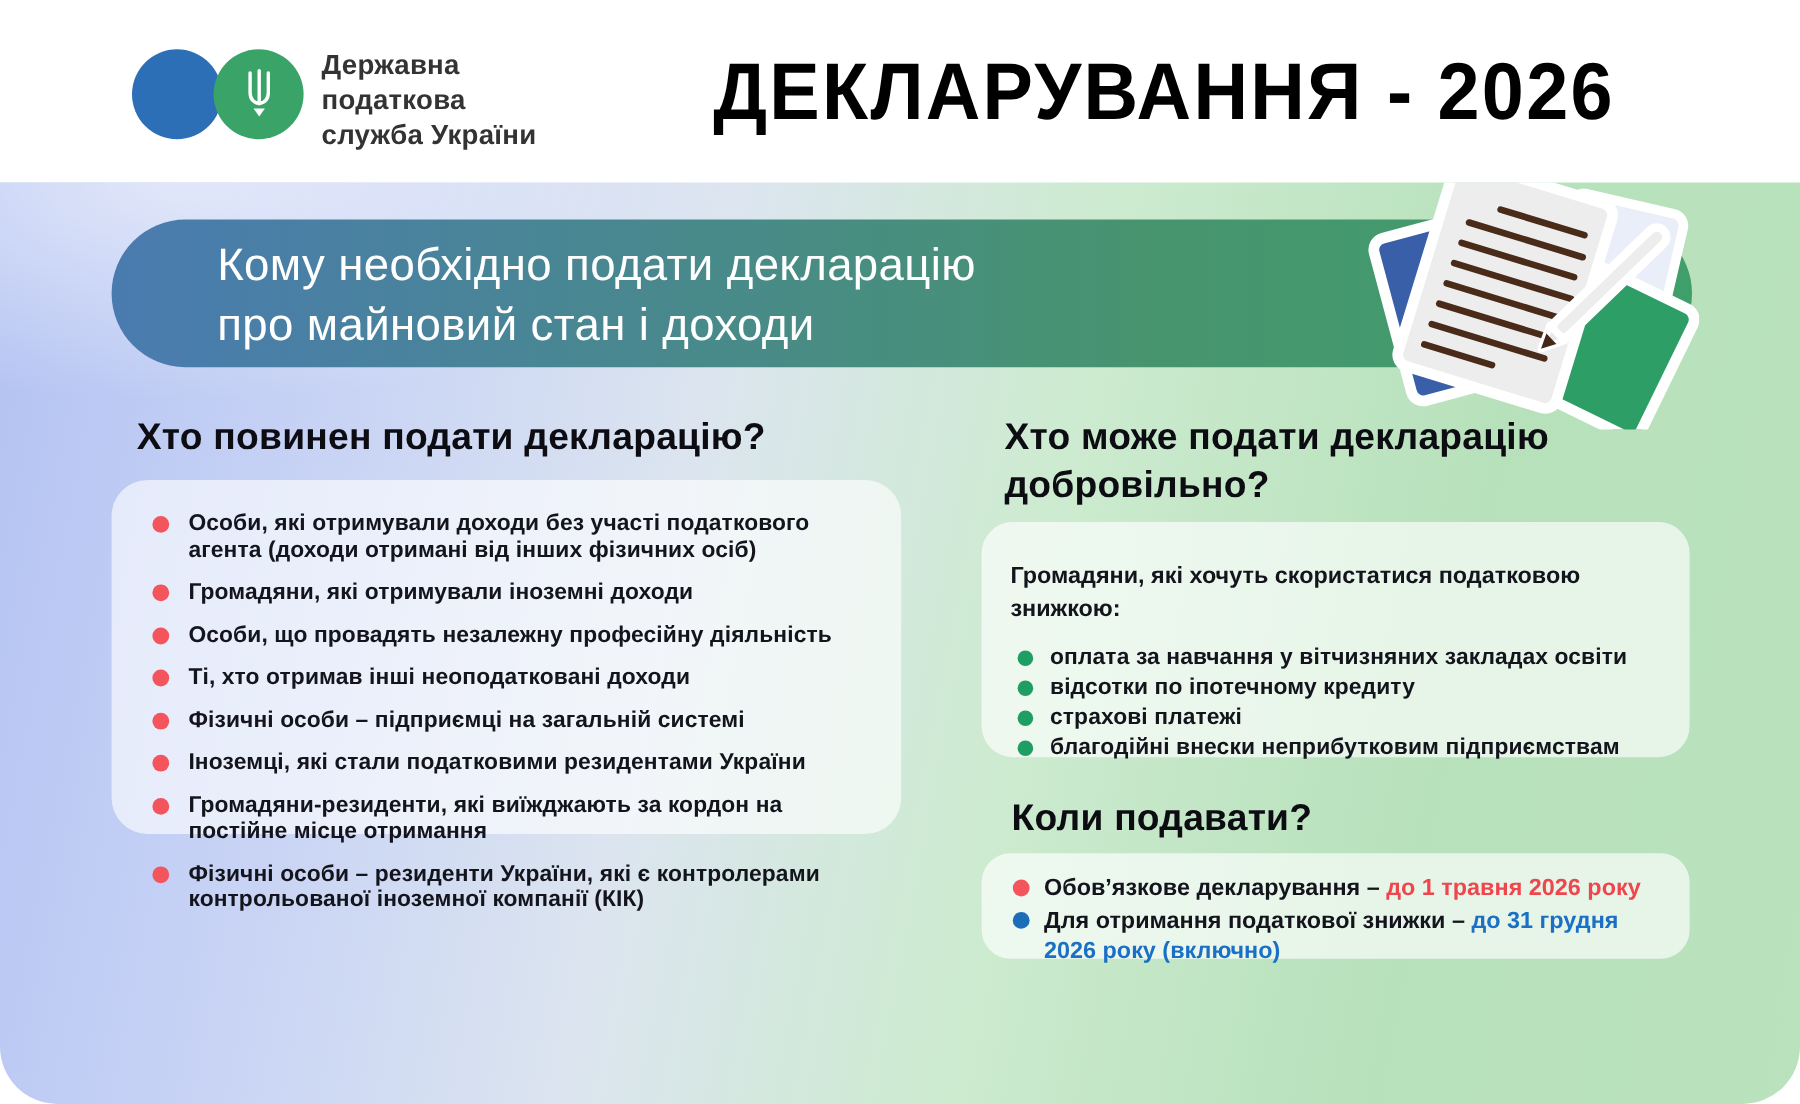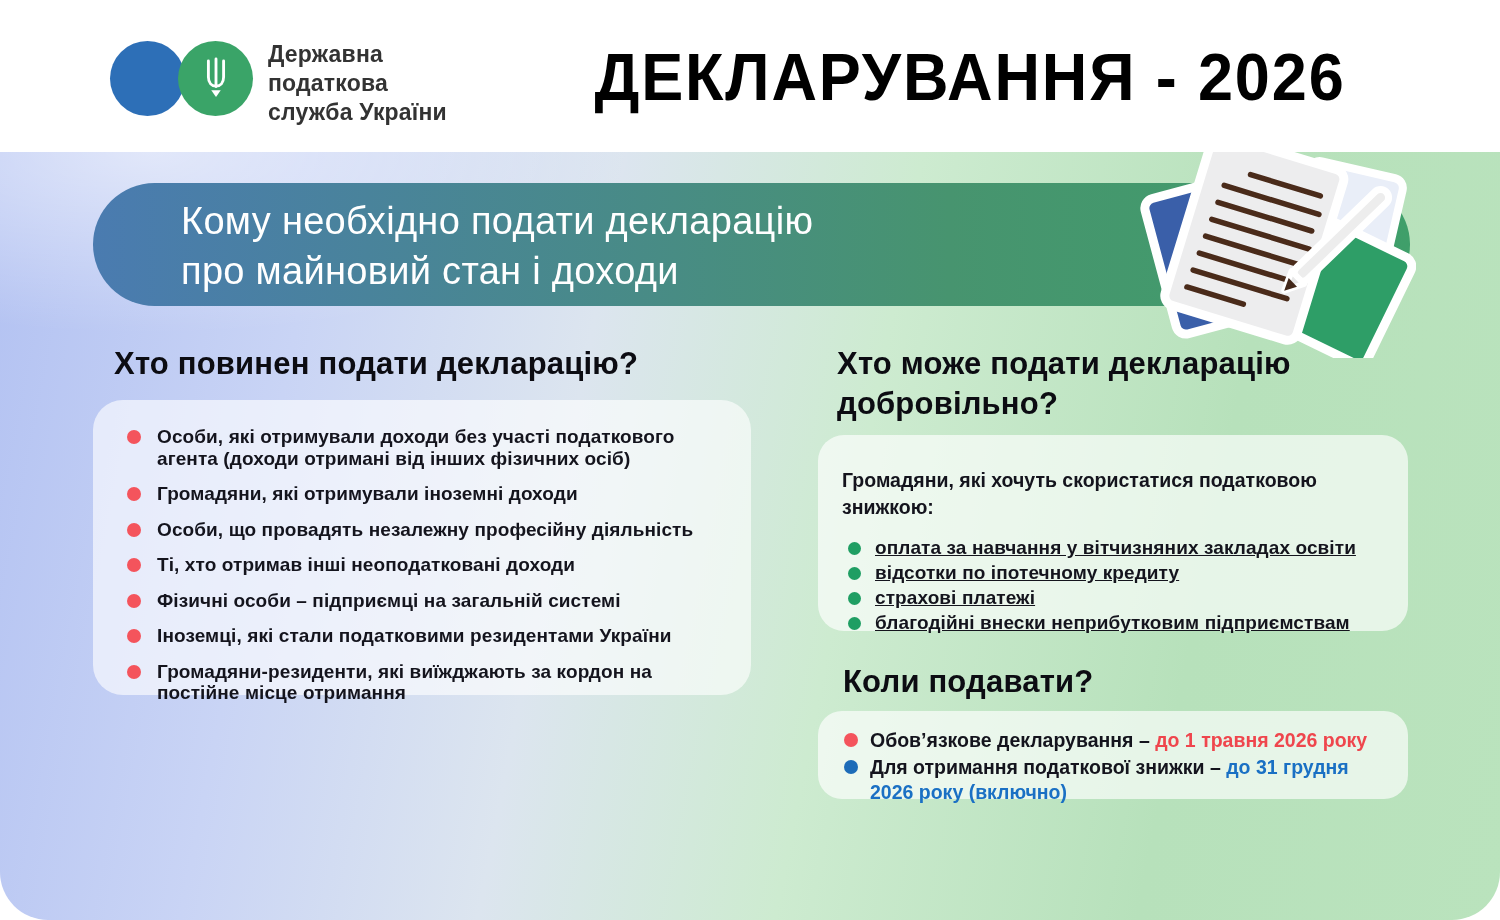--- a/index.html
+++ b/index.html
@@ -58,21 +58,21 @@
   ul{list-style:none;}
   .item{display:flex; margin-bottom:14px;}
   .dot{width:14px; height:14px; border-radius:50%; margin:4px 16px 0 4px; flex:none;}
   .dot-red{background:var(--red-bullet);}
   .dot-green{width:13px; height:13px; background:var(--green-bullet); margin:5px 14px 0 6px;}
   .dot-blue{background:var(--blue-bullet);}
   .item-text{font-size:19px; line-height:21.5px; font-weight:600; color:#14141d; letter-spacing:.1px;}
   .intro{font-size:19.5px; line-height:27px; font-weight:600; color:#14141d;}
   .green-list{margin-top:16px;}
   .g-item{margin-bottom:3px;}
-  .g-item .item-text{line-height:22px;text-decoration:underline;}
+  .g-item .item-text{line-height:22px;}
   .w-item{margin-bottom:2px;}
   .w-item .dot{margin:5px 12px 0 2px;}
   .w-text{font-size:19.5px; line-height:25px; font-weight:600; color:#14141d;}
   .date-red{color:var(--red-date); font-weight:700;}
   .date-blue{color:var(--blue-date); font-weight:700;}
 </style>
 </head>
 <body>
 
 <div class="header">
@@ -158,20 +158,24 @@
         <span class="item-text">Фізичні особи – підприємці на загальній системі</span>
       </li>
       <li class="item">
         <span class="dot dot-red"></span>
         <span class="item-text">Іноземці, які стали податковими резидентами України</span>
       </li>
       <li class="item">
         <span class="dot dot-red"></span>
         <span class="item-text">Громадяни-резиденти, які виїжджають за кордон на постійне місце отримання</span>
       </li>
+      <li class="item">
+        <span class="dot dot-red"></span>
+        <span class="item-text">Фізичні особи – резиденти України, які є контролерами контрольованої іноземної компанії (КІК)</span>
+      </li>
     </ul>
   </div>
 
   <div class="section-heading h-right">Хто може подати декларацію добровільно?</div>
 
   <div class="card card-right1">
     <div class="intro">Громадяни, які хочуть скористатися податковою знижкою:</div>
     <ul class="green-list">
       <li class="item g-item">
         <span class="dot dot-green"></span>

